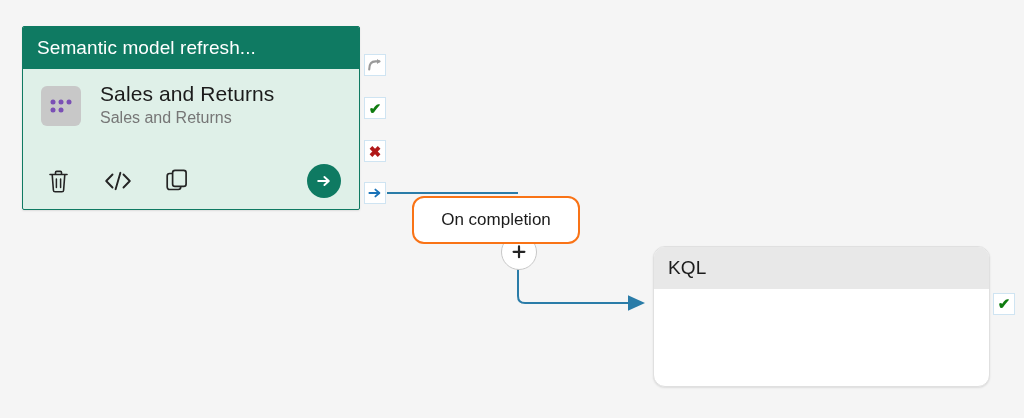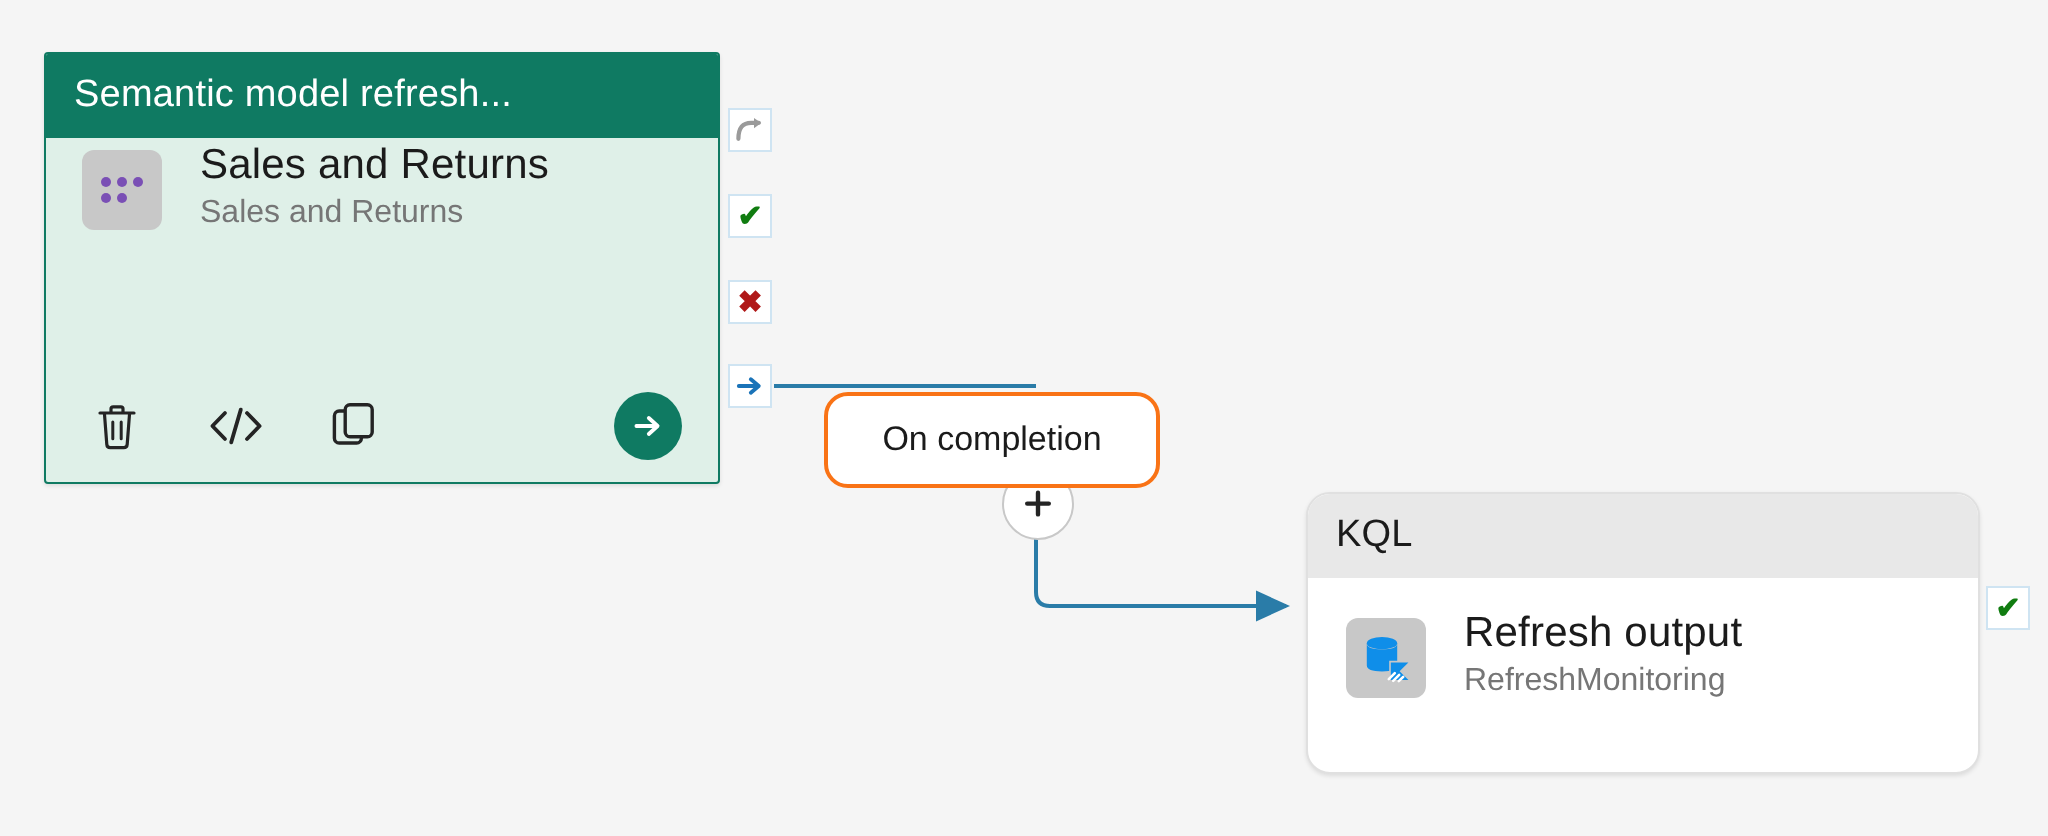--- a/index.html
+++ b/index.html
@@ -31,21 +31,21 @@
     pointer-events: none;
     z-index: 2;
   }
 
   
   #activity-semantic {
     position: absolute;
     left: 22px;
     top: 26px;
     width: 338px;
-    height: 216px;
+    height: 184px;
     z-index: 5;
     box-sizing: border-box;
     border: 1px solid #0f7a62;
     border-radius: 2px;
     background: #dff0e8;
     box-shadow: 0 1px 2px rgba(0,0,0,.10);
     overflow: hidden;
   }
   #activity-semantic .card-header {
     height: 42px;
@@ -56,21 +56,21 @@
     padding: 0 14px;
     box-sizing: border-box;
     font-size: 19px;
     letter-spacing: .1px;
     white-space: nowrap;
     overflow: hidden;
   }
   #activity-semantic .card-body {
     display: flex;
     align-items: flex-start;
-    padding: 2px 0 0 18px;
+    padding: 13px 0 0 18px;
     height: 72px;
     box-sizing: border-box;
   }
   .act-icon-box {
     width: 40px;
     height: 40px;
     border-radius: 6px;
     background: #c8c8c8;
     display: flex;
     align-items: center;
@@ -335,35 +335,19 @@
   </div>
 
   <div id="edge-label">
     <span>On completion</span>
   </div>
 
   <div id="activity-kql">
     <div class="card-header">
       <span>KQL</span>
     </div>
-    <div class="card-body">
-      <div class="act-icon-box">
-        <svg width="32" height="32" viewBox="0 0 32 32" aria-hidden="true">
-          <ellipse cx="14" cy="8.6" rx="7.6" ry="3.1" fill="#0f8ee9"></ellipse>
-          <path d="M6.4 8.6 V19.6 Q6.4 22.7 14 22.7 Q21.6 22.7 21.6 19.6 V8.6
-                   Q21.6 11.7 14 11.7 Q6.4 11.7 6.4 8.6 Z" fill="#0f8ee9"></path>
-          <path d="M17.6 17.4 L28.4 17.4 L23.4 22.4 L28.4 27.4 L17.6 27.4 Z" fill="#c8c8c8"></path>
-          <path d="M18.4 18.2 L27.2 18.2 L22.8 22.6 L27.2 27 L18.4 27 Z" fill="#0f8ee9"></path>
-          <path d="M20.4 23.6 L17.4 26.6 M22.6 24.4 L19.6 27.4 M24.6 25.4 L22.4 27.6" stroke="#ffffff" stroke-width="1.3" stroke-linecap="round"></path>
-        </svg>
-      </div>
-      <div class="act-text">
-        <div class="act-title">Refresh output</div>
-        <div class="act-sub">RefreshMonitoring</div>
-      </div>
-    </div>
   </div>
 
   <div id="anchor-kql-success">
     <span class="glyph-check">✔</span>
   </div>
 
 </div>
 
 </body></html>

